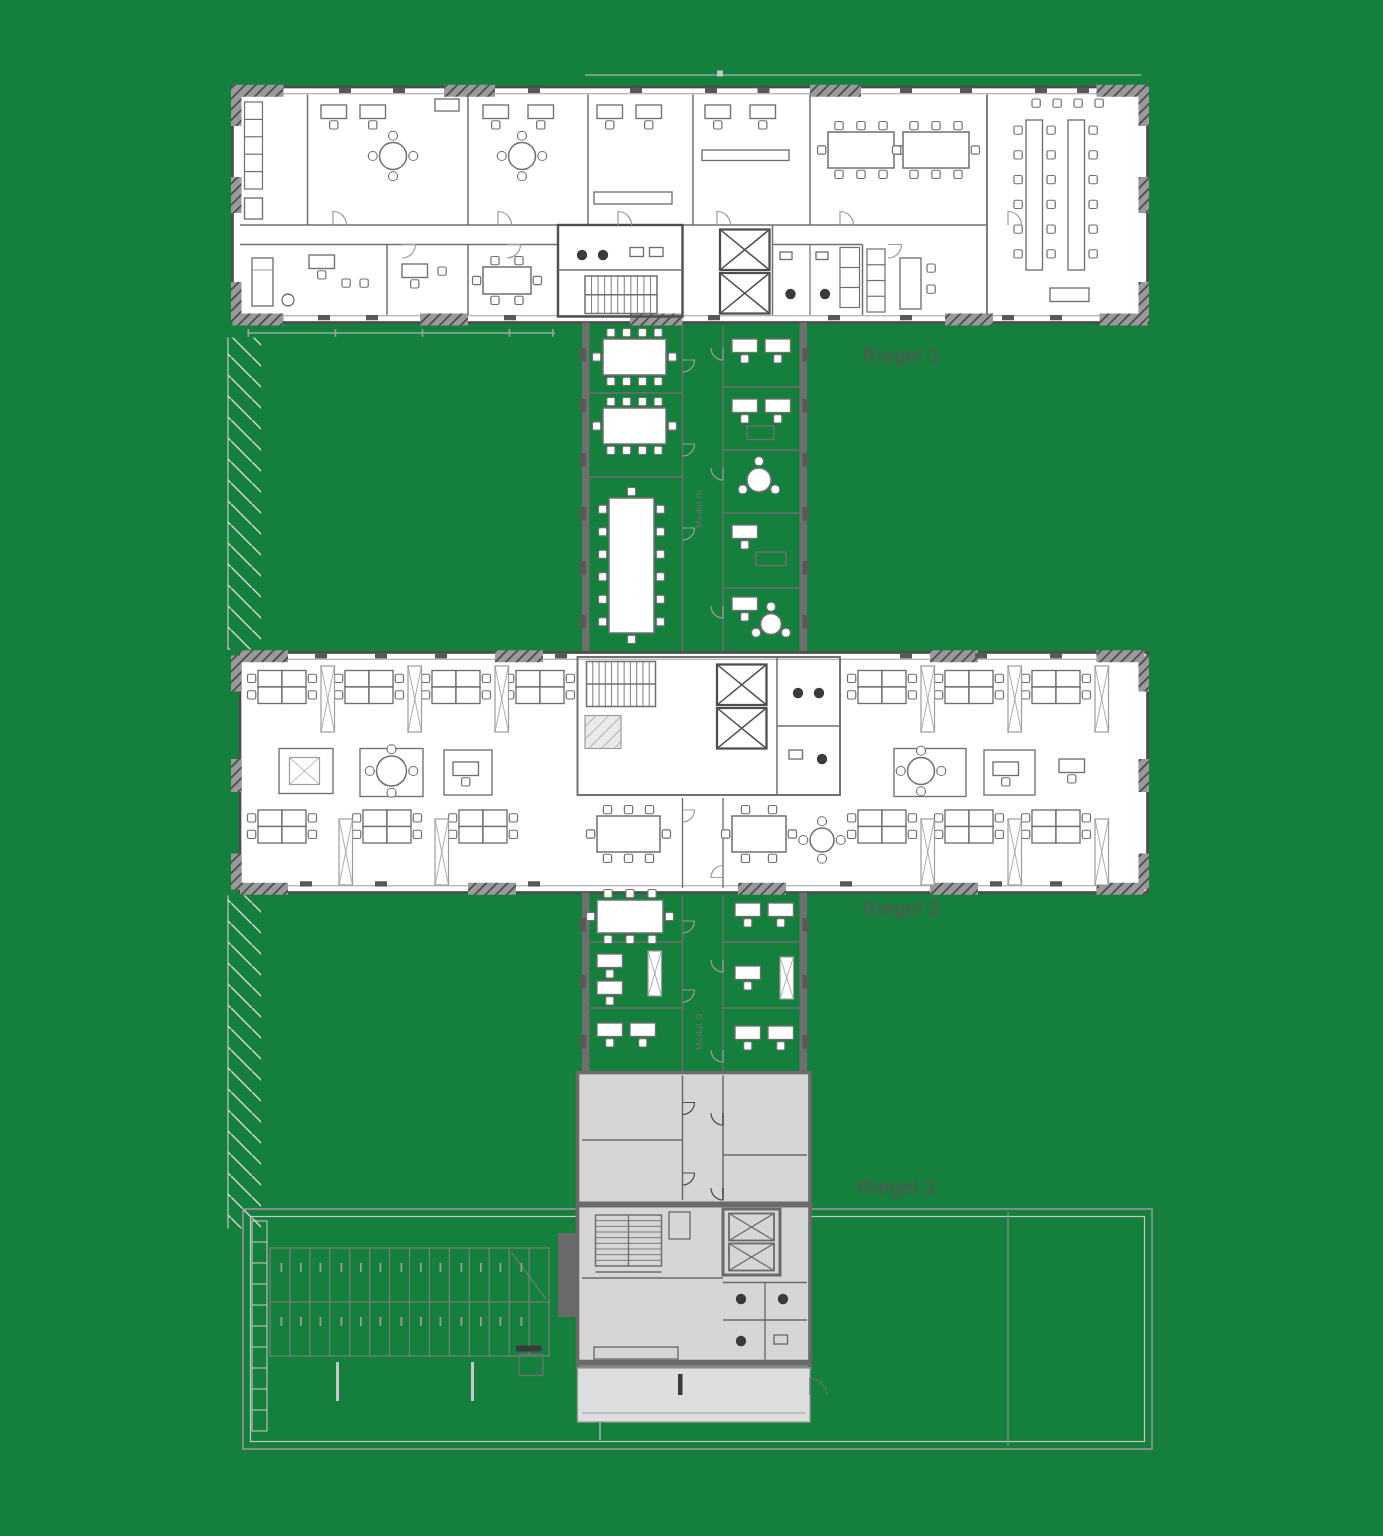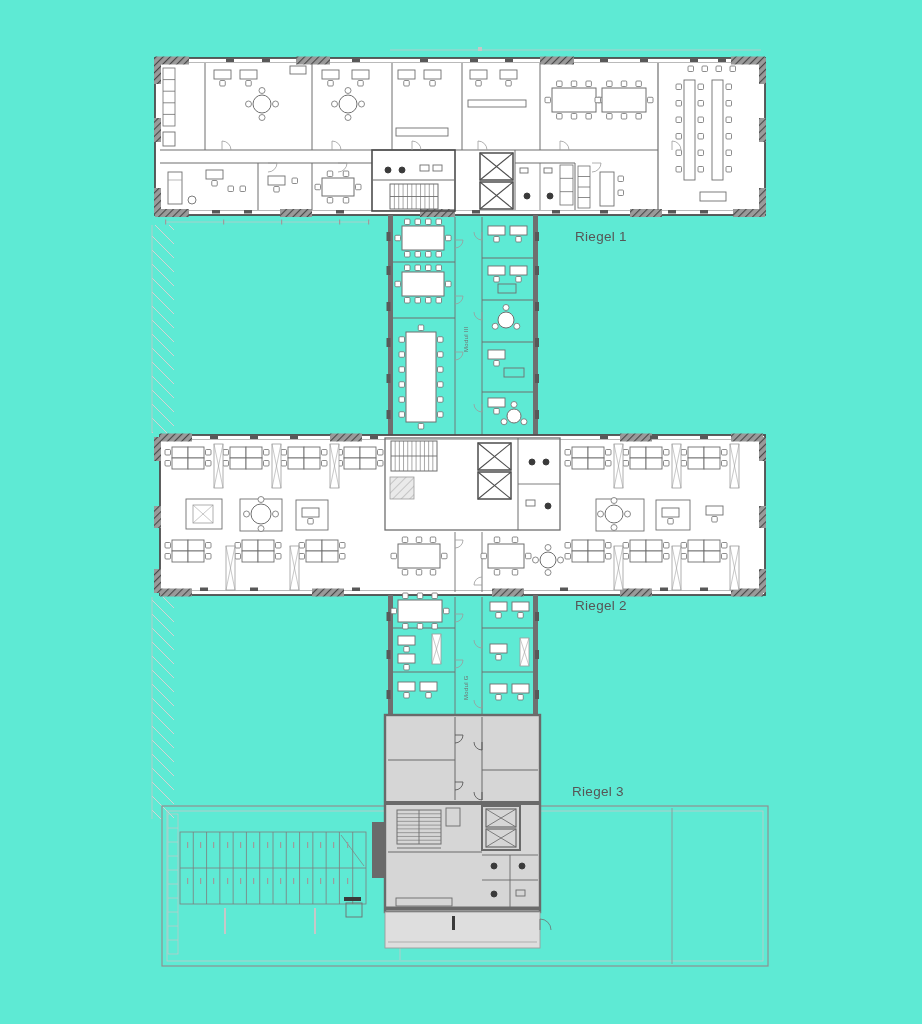--- a/index.html
+++ b/index.html
@@ -1,16 +1,16 @@
 <!DOCTYPE html>
 <html><head>
 <meta charset="utf-8">
 <style>
   html,body{margin:0;padding:0;background:#ffffff;}
-  .page{position:relative;width:922px;height:1024px;background:#5eead4;overflow:hidden;}
+  .page{position:relative;width:922px;height:1024px;background:#15803d;overflow:hidden;}
   svg{position:absolute;left:0;top:0;}
   svg text{font-family:"Liberation Sans","DejaVu Sans",sans-serif;}
 </style>
 </head>
 <body>
 
 <div class="page">
   <svg id="plan" width="922" height="1024" viewBox="0 0 922 1024">
     <defs>
       <pattern id="dark" width="5" height="5" patternUnits="userSpaceOnUse" patternTransform="rotate(45)">

